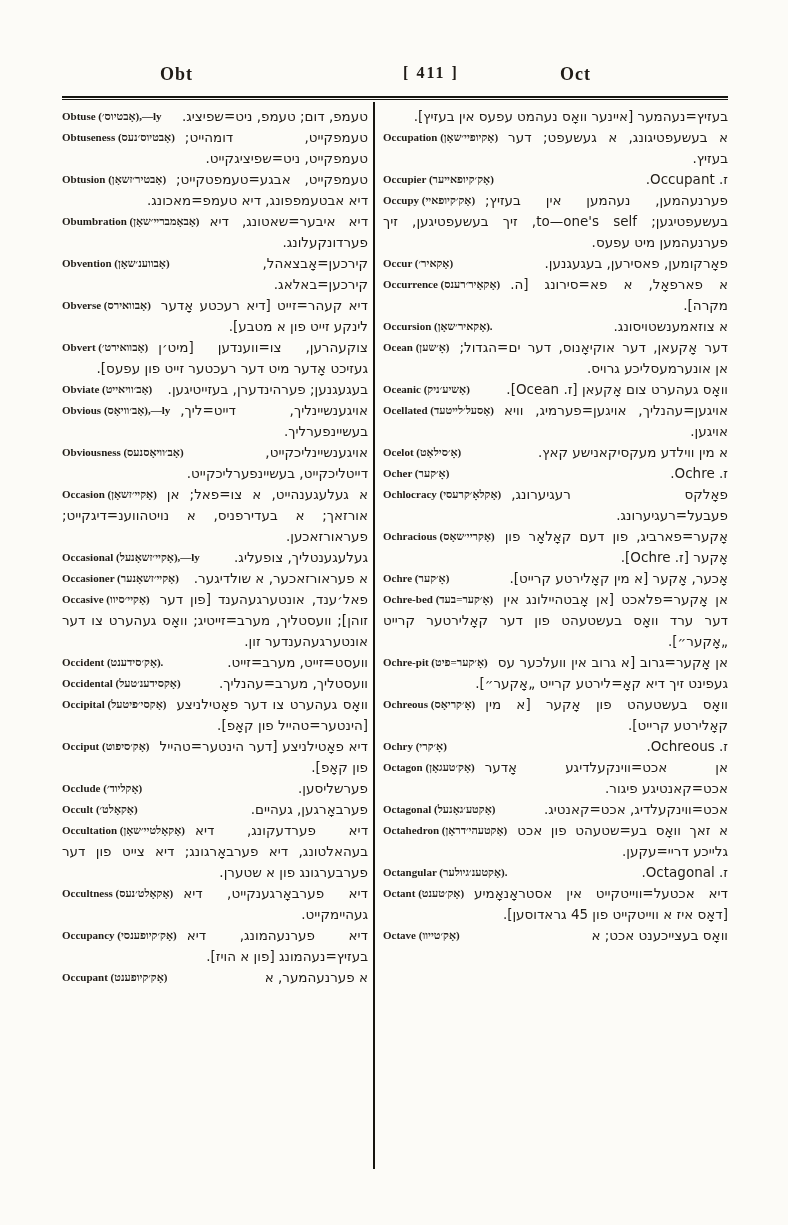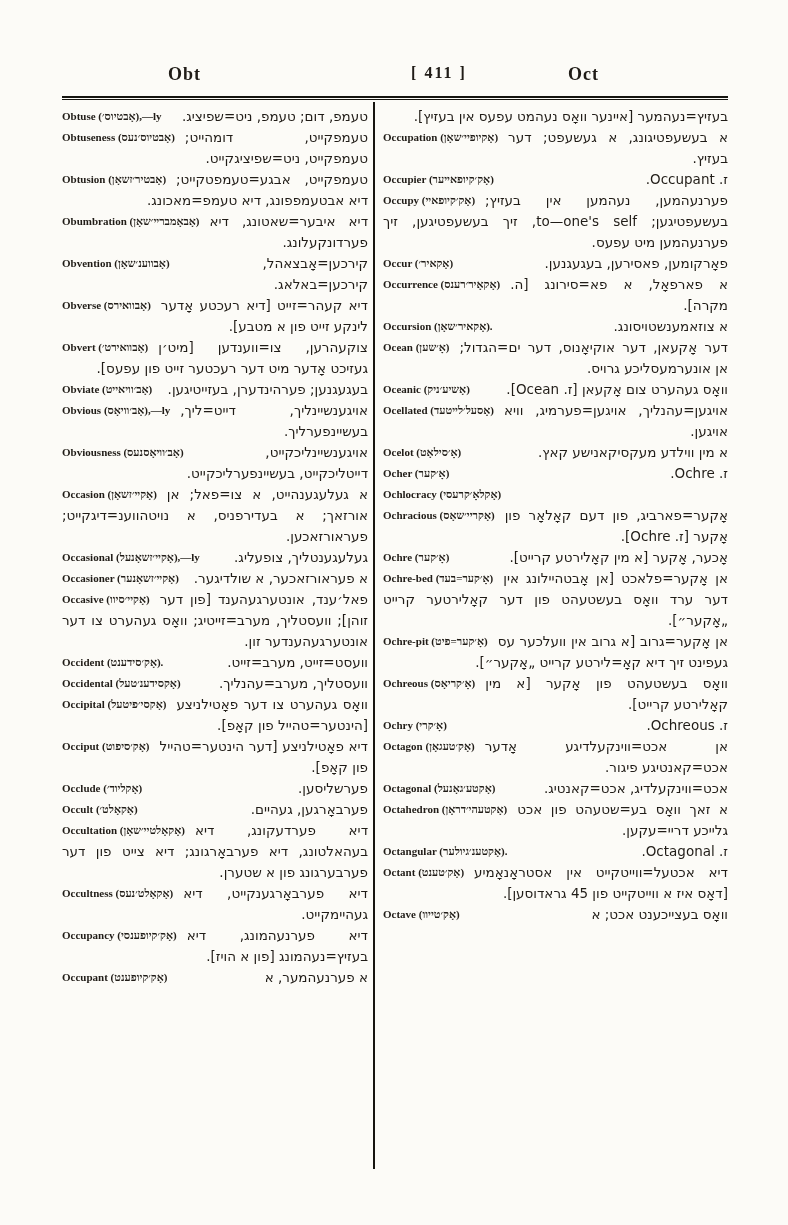--- a/index.html
+++ b/index.html
@@ -1,21 +1,21 @@
 <!DOCTYPE html>
 <html><head>
 <meta charset="utf-8">
 <style>
   html,body { margin:0; padding:0; background:#efeeea; }
   .page {
     position:relative; width:788px; height:1225px;
     background:#fcfbf7; color:#201c17; overflow:hidden;
     font-family:"Liberation Serif", serif;
   }
-  .header { position:absolute; top:64px; left:62px; width:666px; height:28px; }
+  .header { position:absolute; top:64px; left:54px; width:666px; height:28px; }
   .hdr-word {
     position:absolute; font-family:"Liberation Serif", serif;
     font-weight:bold; font-size:18px; letter-spacing:1px;
   }
   .hdr-left  { left:106px; }
   .hdr-right { left:506px; }
   .hdr-num   { position:absolute; left:50%; transform:translateX(-50%);
                font-size:16px; font-weight:bold; letter-spacing:2px;margin-left:44px; }
   .rule { position:absolute; top:96px; left:62px; width:666px; }
   .rule-top { height:2px; background:#16140f; }
@@ -91,21 +91,21 @@
         <div class="entry"><span class="head" dir="ltr">Occupier (אָק׳קיופאייער)</span><span class="body">ז. Occupant.</span></div>
         <div class="entry"><span class="head" dir="ltr">Occupy (אָק׳קיופאיי)</span><span class="body">פערנעהמען, נעהמען אין בעזיץ; בעשעפטיגען; to—one's self, זיך בעשעפטיגען, זיך פערנעהמען מיט עפעס.</span></div>
         <div class="entry"><span class="head" dir="ltr">Occur (אָקאיר׳)</span><span class="body">פאָרקומען, פאסירען, בעגעגנען.</span></div>
         <div class="entry"><span class="head" dir="ltr">Occurrence (אָקאָיר׳רענס)</span><span class="body">א פארפאָל, א פא=סירונג [ה. מקרה].</span></div>
         <div class="entry"><span class="head" dir="ltr">Occursion (אָקאיר׳שאָן).</span><span class="body">א צוזאמענשטויסונג.</span></div>
         <div class="entry"><span class="head" dir="ltr">Ocean (אָ׳שען)</span><span class="body">דער אָקעאן, דער אוקיאָנוס, דער ים=הגדול; אן אונערמעסליכע גרויס.</span></div>
         <div class="entry"><span class="head" dir="ltr">Oceanic (אָשיע׳ניק)</span><span class="body">וואָס געהערט צום אָקעאן [ז. Ocean].</span></div>
         <div class="entry"><span class="head" dir="ltr">Ocellated (אָסעל׳לייטעד)</span><span class="body">אויגען=עהנליך, אויגען=פערמיג, וויא אויגען.</span></div>
         <div class="entry"><span class="head" dir="ltr">Ocelot (אָ׳סילאָט)</span><span class="body">א מין ווילדע מעקסיקאנישע קאץ.</span></div>
         <div class="entry"><span class="head" dir="ltr">Ocher (אָ׳קער)</span><span class="body">ז. Ochre.</span></div>
-        <div class="entry"><span class="head" dir="ltr">Ochlocracy (אָקלאָ׳קרעסי)</span></div>
+        <div class="entry"><span class="head" dir="ltr">Ochlocracy (אָקלאָ׳קרעסי)</span><span class="body">פאָלקס רעגיערונג, פעבעל=רעגיערונג.</span></div>
         <div class="entry"><span class="head" dir="ltr">Ochracious (אָקריי׳שאָס)</span><span class="body">אָקער=פארביג, פון דעם קאָלאָר פון אָקער [ז. Ochre].</span></div>
         <div class="entry"><span class="head" dir="ltr">Ochre (אָ׳קער)</span><span class="body">אָכער, אָקער [א מין קאָלירטע קרייט].</span></div>
         <div class="entry"><span class="head" dir="ltr">Ochre-bed (אָ׳קער=בעד)</span><span class="body">אן אָקער=פלאכט [אן אָבטהיילונג אין דער ערד וואָס בעשטעהט פון דער קאָלירטער קרייט „אָקער״].</span></div>
         <div class="entry"><span class="head" dir="ltr">Ochre-pit (אָ׳קער=פיט)</span><span class="body">אן אָקער=גרוב [א גרוב אין וועלכער עס געפינט זיך דיא קאָ=לירטע קרייט „אָקער״].</span></div>
         <div class="entry"><span class="head" dir="ltr">Ochreous (אָ׳קריאָס)</span><span class="body">וואָס בעשטעהט פון אָקער [א מין קאָלירטע קרייט].</span></div>
         <div class="entry"><span class="head" dir="ltr">Ochry (אָ׳קרי)</span><span class="body">ז. Ochreous.</span></div>
         <div class="entry"><span class="head" dir="ltr">Octagon (אָק׳טעגאָן)</span><span class="body">אן אכט=ווינקעלדיגע אָדער אכט=קאנטיגע פיגור.</span></div>
         <div class="entry"><span class="head" dir="ltr">Octagonal (אָקטע׳גאָנעל)</span><span class="body">אכט=ווינקעלדיג, אכט=קאנטיג.</span></div>
         <div class="entry"><span class="head" dir="ltr">Octahedron (אָקטעהי׳דראָן)</span><span class="body">א זאך וואָס בע=שטעהט פון אכט גלייכע דריי=עקען.</span></div>
         <div class="entry"><span class="head" dir="ltr">Octangular (אָקטענ׳גיולער).</span><span class="body">ז. Octagonal.</span></div>

